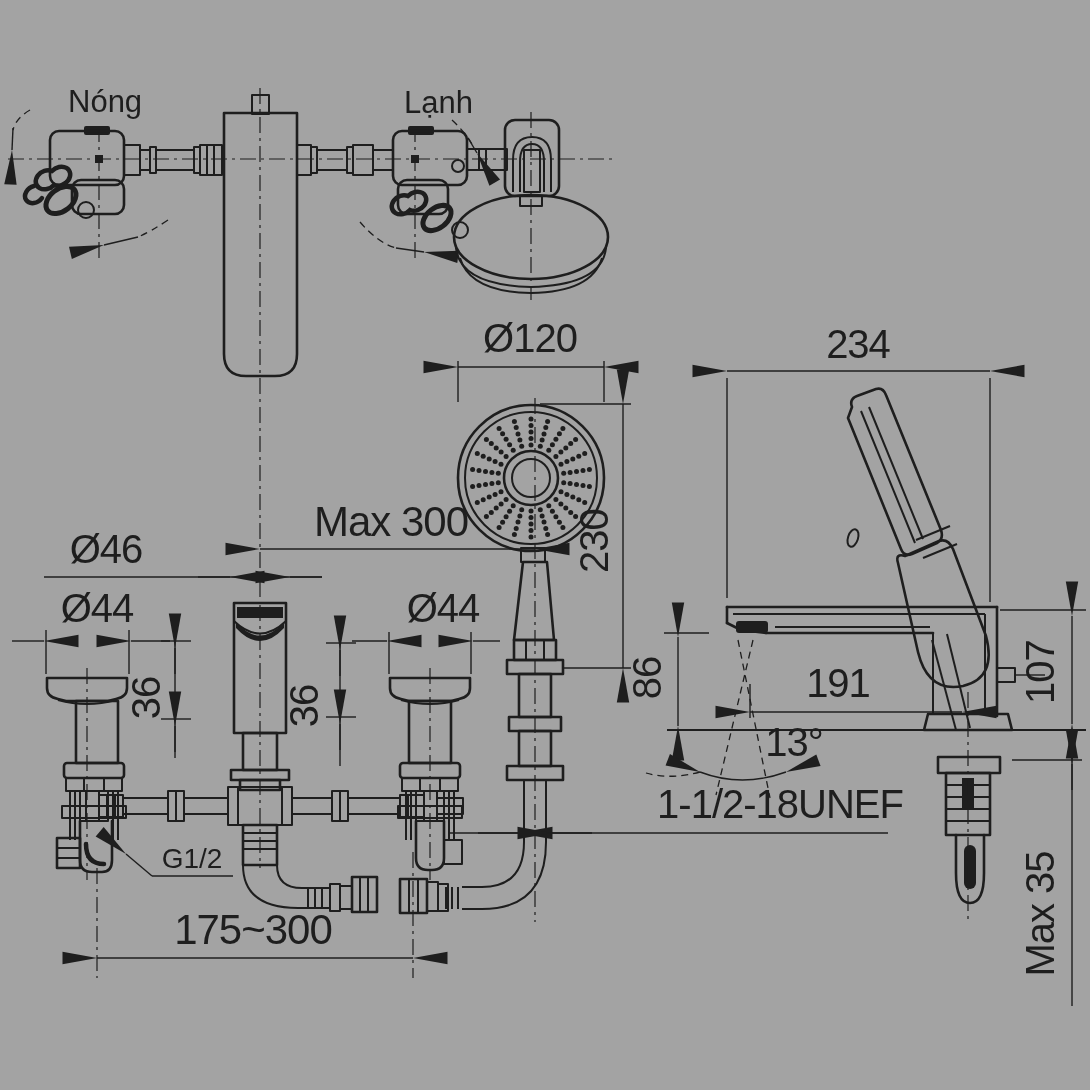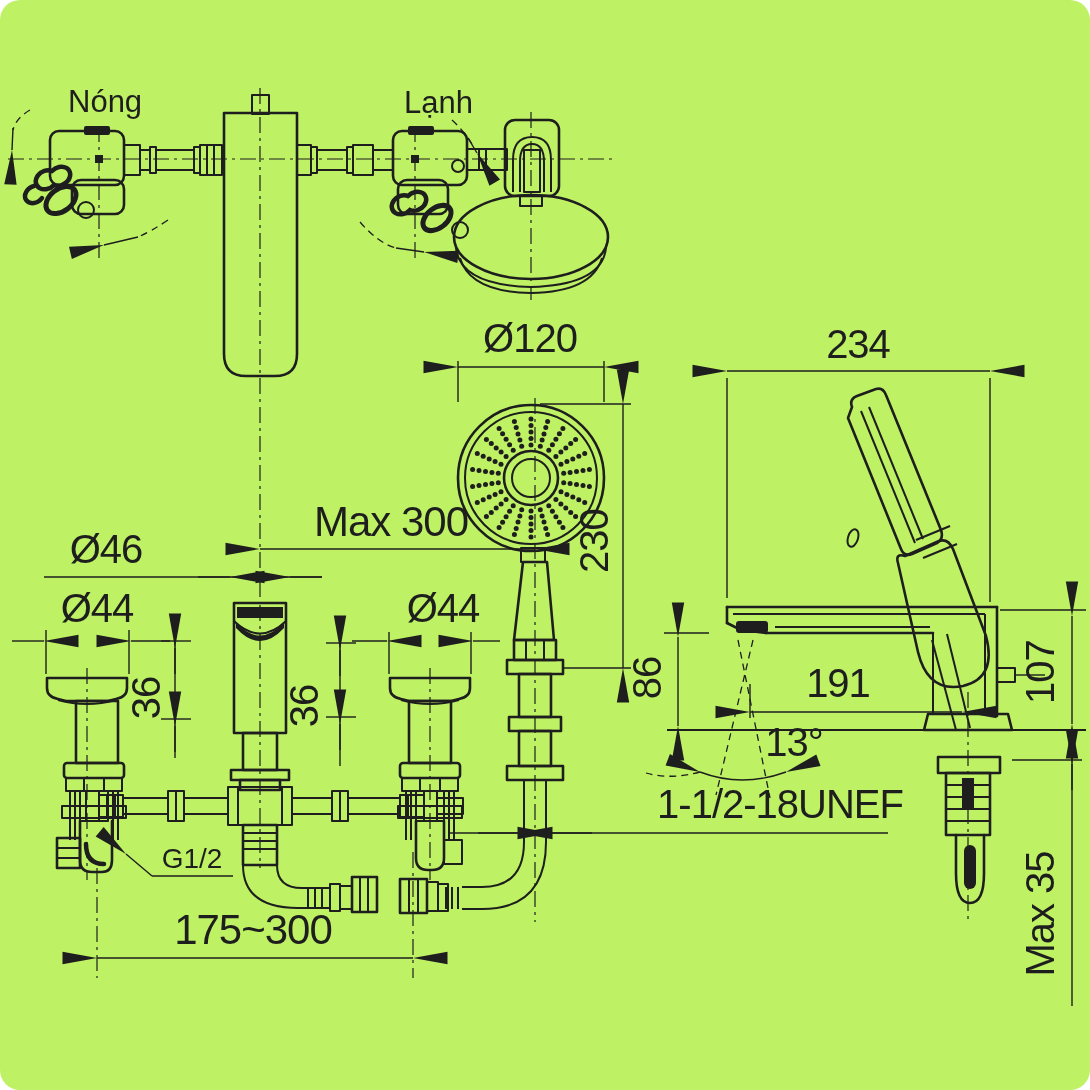--- a/index.html
+++ b/index.html
@@ -1,16 +1,16 @@
 <!DOCTYPE html>
 <html><head>
 <meta charset="utf-8">
 <style>
   html,body{margin:0;padding:0;background:#fff;}
-  .stage{width:1090px;height:1090px;background:#bef264;position:relative;overflow:hidden;border-radius:20px;}
+  .stage{width:1090px;height:1090px;background:#a3a3a3;position:relative;overflow:hidden;}
   svg{display:block;}
   .o{stroke:#1e1e1e;stroke-width:2.6;fill:none;stroke-linejoin:round;stroke-linecap:round;}
   .o2{stroke:#1e1e1e;stroke-width:2;fill:none;stroke-linejoin:round;}
   .fl{fill:#1e1e1e;stroke:none;}
   .d{stroke:#1e1e1e;stroke-width:1.4;fill:none;}
   .cl{stroke:#1e1e1e;stroke-width:1.2;fill:none;stroke-dasharray:16 5 3 5;}
   .dsh{stroke:#1e1e1e;stroke-width:1.3;fill:none;stroke-dasharray:7 5;}
   .thk{stroke:#1e1e1e;stroke-width:4.5;fill:none;stroke-linecap:round;}
   text{fill:#1e1e1e;font-family:"Liberation Sans","DejaVu Sans",sans-serif;}
   .dim{font-size:40px;letter-spacing:-1px;}

